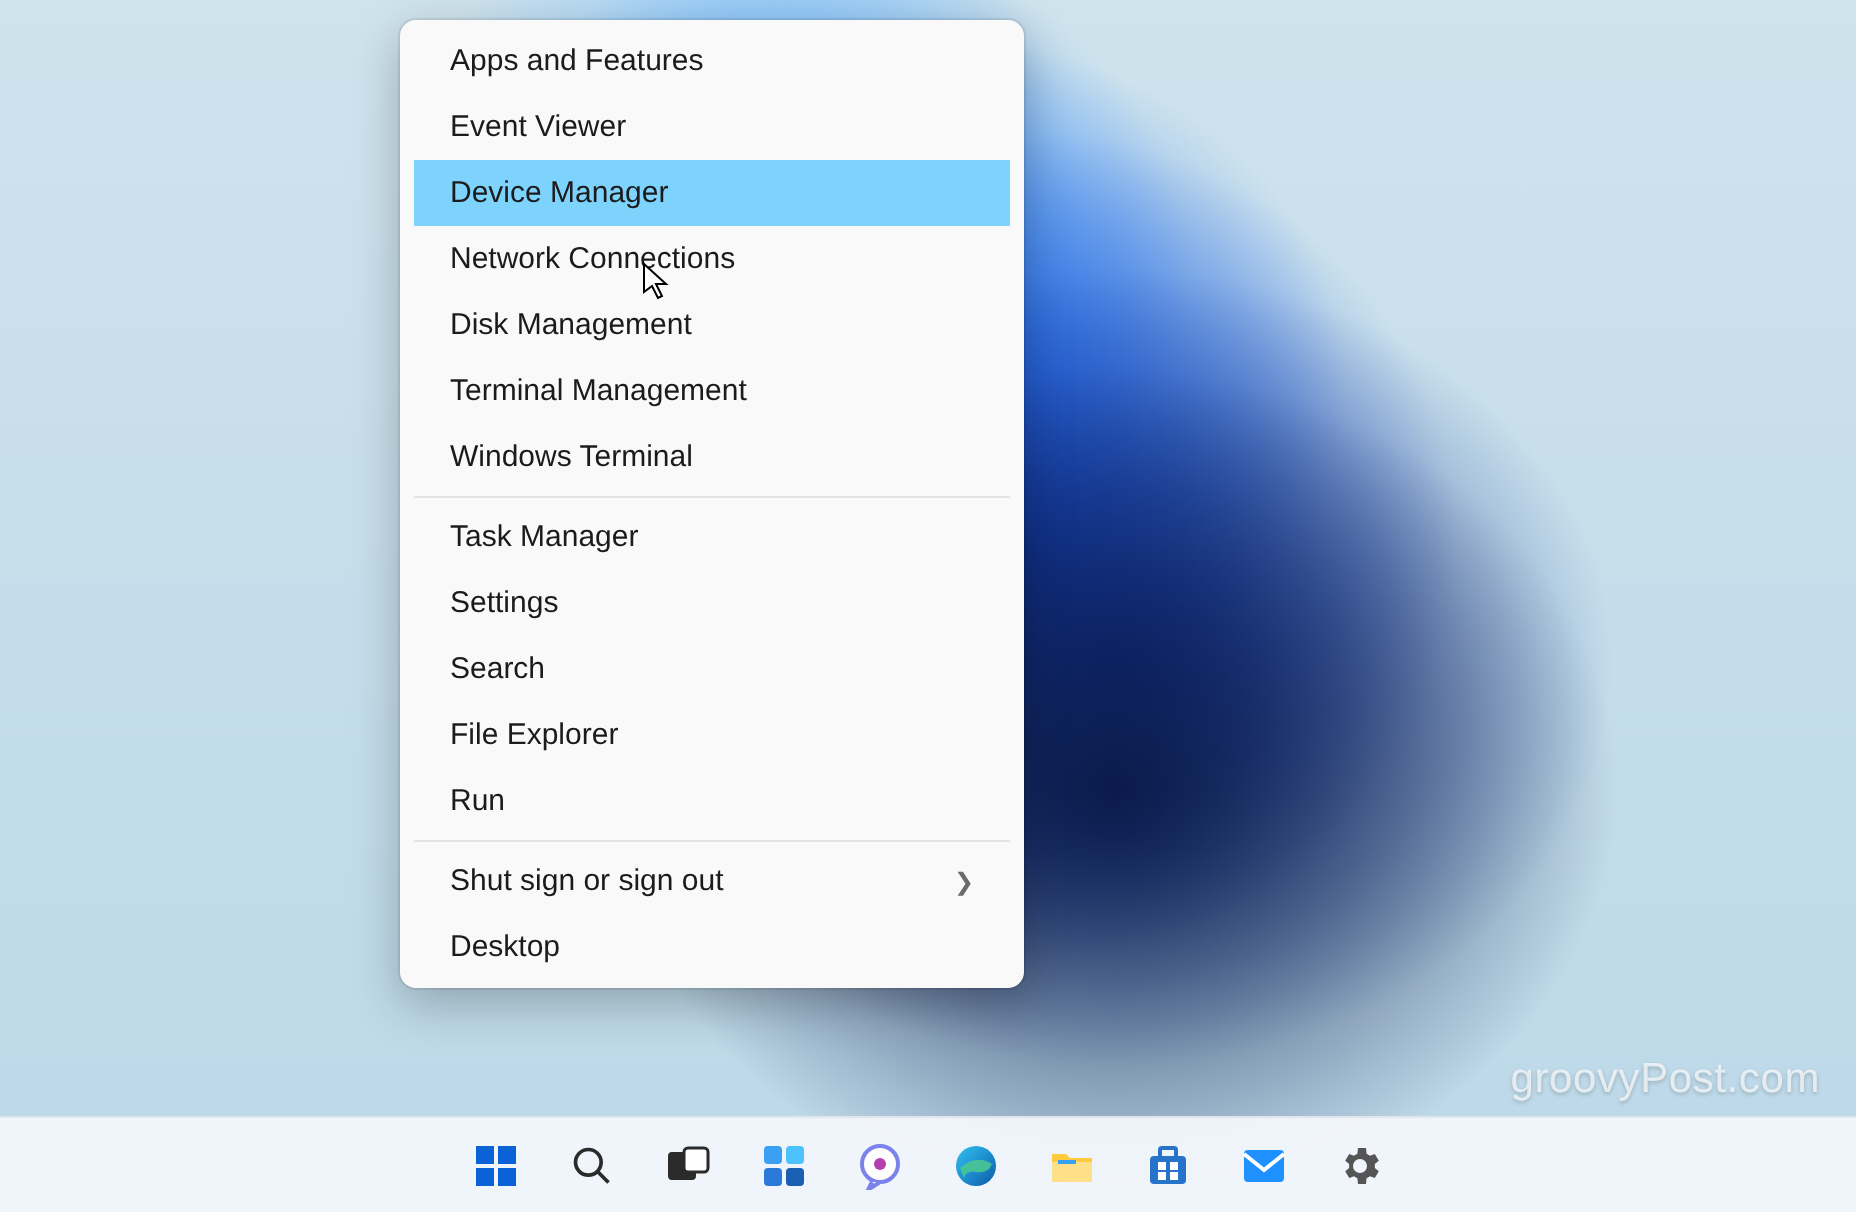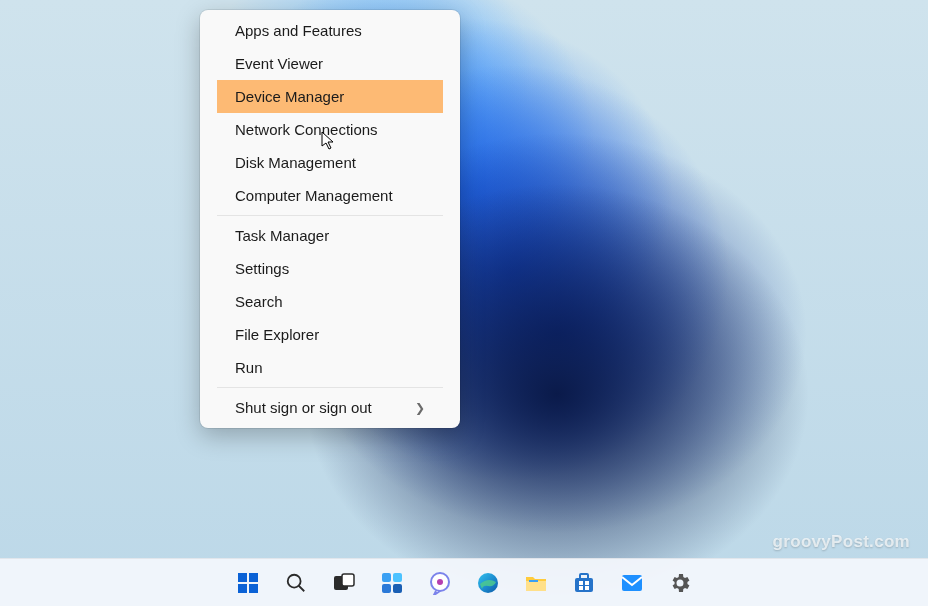--- a/index.html
+++ b/index.html
@@ -13,47 +13,47 @@
       background:
         radial-gradient(ellipse 600px 500px at 60% 65%, #0a1a4a 0%, transparent 42%),
         radial-gradient(ellipse 500px 400px at 60% 55%, #0e2f8f 0%, transparent 50%),
         radial-gradient(ellipse 420px 400px at 55% 45%, #1a55d6 0%, transparent 52%),
         radial-gradient(ellipse 380px 320px at 50% 32%, #2b79f0 0%, transparent 55%),
         radial-gradient(ellipse 320px 280px at 44% 22%, #4aa0ff 0%, transparent 58%),
         radial-gradient(ellipse 260px 220px at 40% 12%, #82c5ff 0%, transparent 62%),
         linear-gradient(180deg,#cfe3ed 0%,#bcd8e8 100%);
     }
     .menu {
-      position:absolute; left:200px; top:10px; width:260px;
+      position:absolute; left:200px; top:10px; width:312px;
       background:#f9f9f9; border-radius:8px;
       box-shadow:0 8px 24px rgba(0,0,0,.25),0 0 0 1px rgba(0,0,0,.08);
-      padding:4px 17px; font-size:15px; color:#1b1b1b;
+      padding:4px 7px; font-size:15px; color:#1b1b1b;
     }
     .menu-item {
       padding:8px 18px; display:flex; align-items:center; justify-content:space-between;
       cursor:default;
     }
-    .menu-item.hover { background:#fdba74; }
+    .menu-item.hover { background:#7dd3fc; }
     .sep { height:1px; background:#e4e4e4; margin:3px 0; }
     .chev { color:#6b6b6b; font-size:12px; }
     .cursor {
       position:absolute; left:321px; top:131px; width:16px; height:20px;
     }
     .taskbar {
       position:absolute; left:0; right:0; bottom:0; height:48px;
       background:rgba(243,247,252,.94); border-top:1px solid rgba(0,0,0,.06);
       display:flex; justify-content:center; align-items:center; gap:8px;
     }
     .tb-item {
       width:40px; height:40px; border-radius:4px;
       display:flex; align-items:center; justify-content:center;
     }
     .watermark {
-      position:absolute; right:18px; bottom:54px; font-size:17px;
-      color:rgba(255,255,255,.7); font-weight:700; letter-spacing:.3px;
+      position:absolute; right:18px; bottom:54px; font-size:21px;
+      color:rgba(255,255,255,.7); font-weight:400; letter-spacing:.3px;
       text-shadow:0 1px 2px rgba(0,0,0,.2);
     }
     svg{display:block}
   </style>
 </head>
 <body>
 
 <div class="desktop-bg"></div>
 
 <div class="menu" id="winx-menu">
@@ -66,21 +66,24 @@
     <div class="menu-item hover">
       <span>Device Manager</span>
     </div>
     <div class="menu-item">
       <span>Network Connections</span>
     </div>
     <div class="menu-item">
       <span>Disk Management</span>
     </div>
     <div class="menu-item">
-      <span>Computer Management</span>
+      <span>Terminal Management</span>
+    </div>
+    <div class="menu-item">
+      <span>Windows Terminal</span>
     </div>
     <div class="sep"></div>
     <div class="menu-item">
       <span>Task Manager</span>
     </div>
     <div class="menu-item">
       <span>Settings</span>
     </div>
     <div class="menu-item">
       <span>Search</span>
@@ -88,20 +91,23 @@
     <div class="menu-item">
       <span>File Explorer</span>
     </div>
     <div class="menu-item">
       <span>Run</span>
     </div>
     <div class="sep"></div>
     <div class="menu-item">
       <span>Shut sign or sign out</span>
       <span class="chev">❯</span>
+    </div>
+    <div class="menu-item">
+      <span>Desktop</span>
     </div>
   </div>
 
 <div class="cursor">
   <svg viewBox="0 0 16 20" width="16" height="20">
     <path d="M1 1 L1 15 L5 12 L8 18 L10 17 L7 11 L12 11 Z" fill="#fff" stroke="#000" stroke-width="1"></path>
   </svg>
 </div>
 
 <div class="watermark">groovyPost.com</div>

